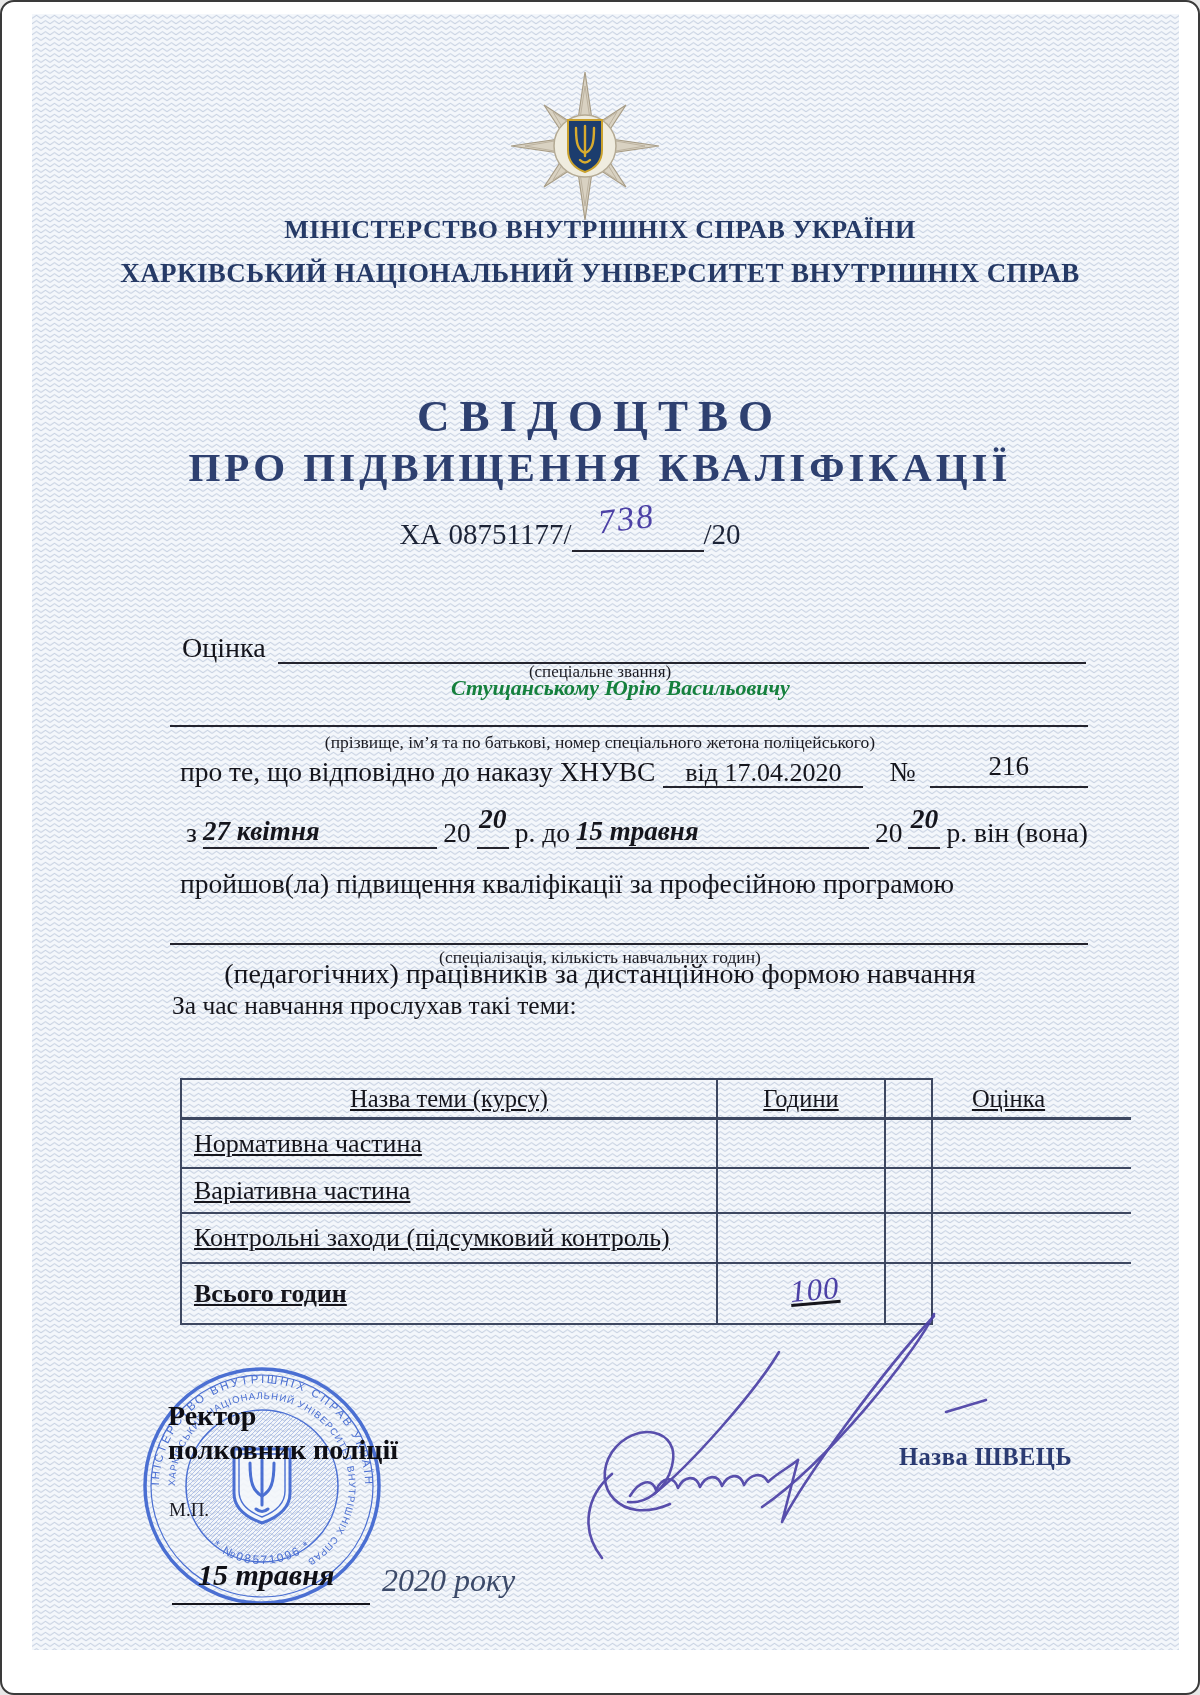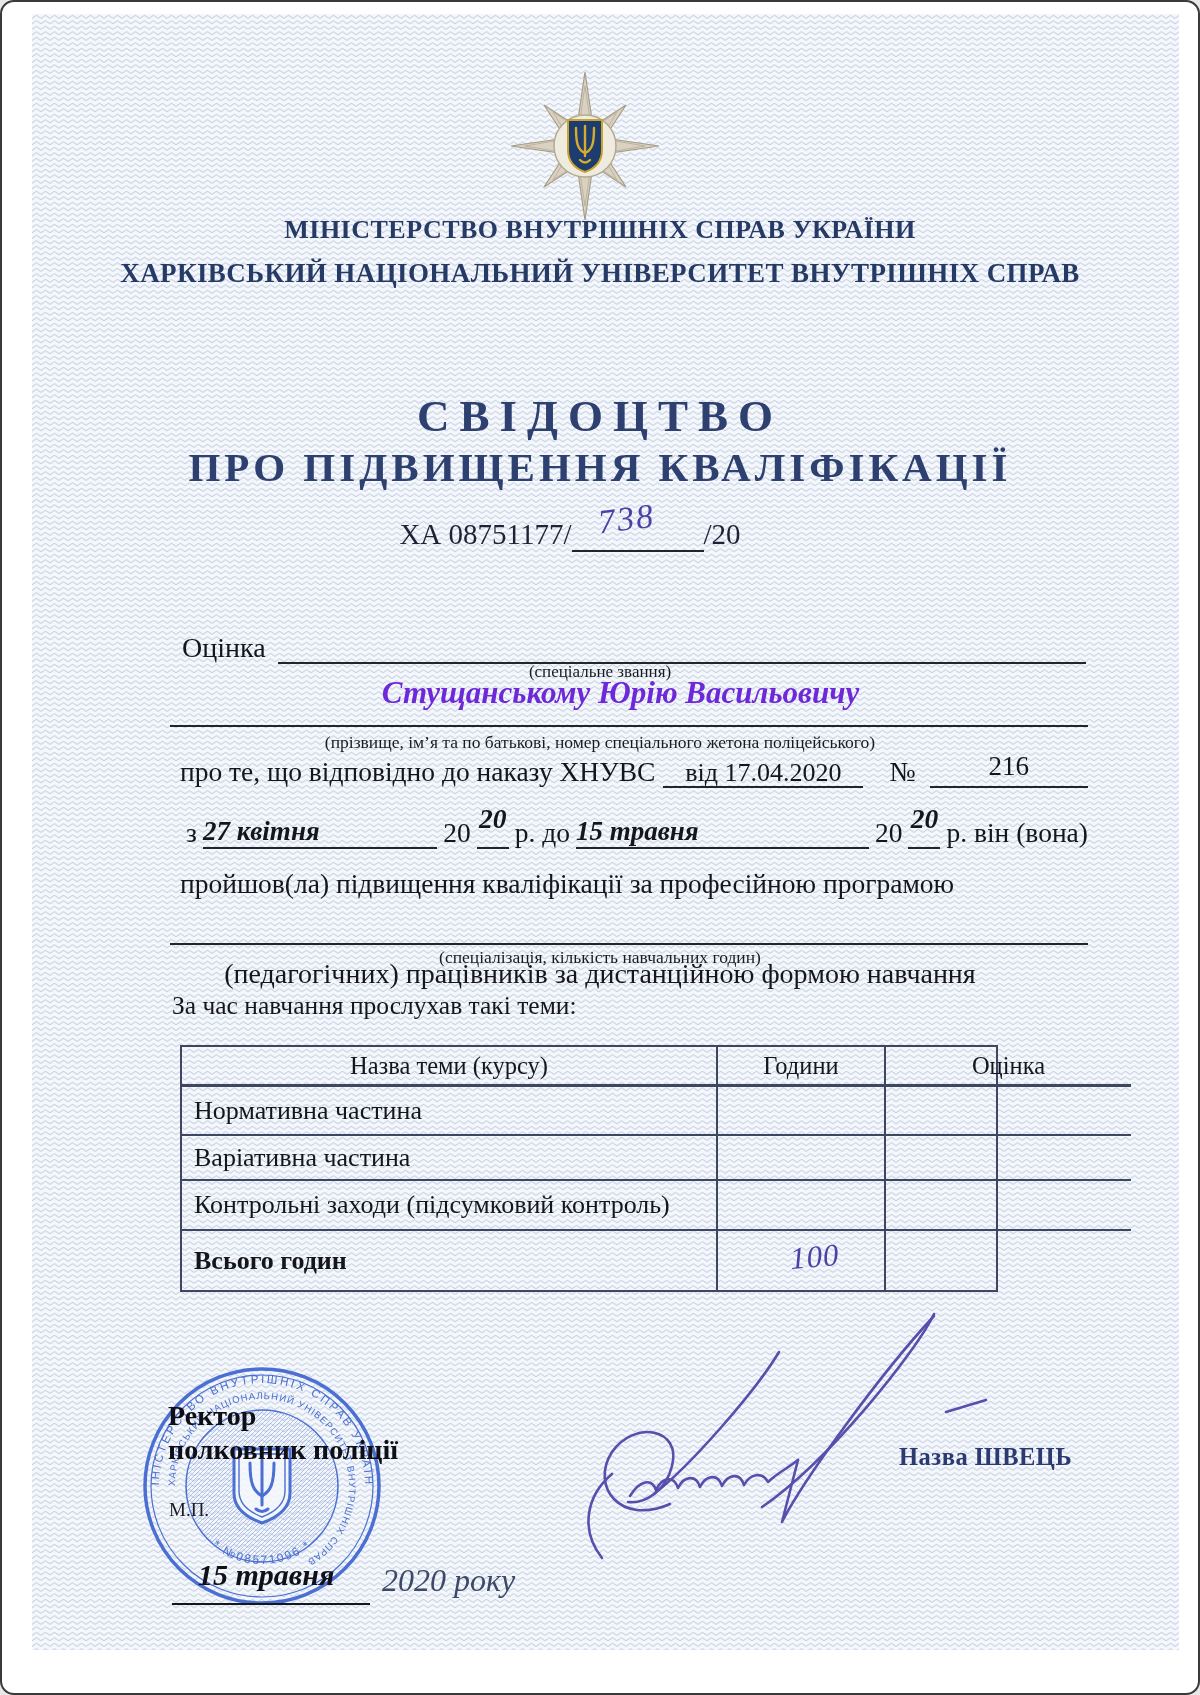--- a/index.html
+++ b/index.html
@@ -21,21 +21,21 @@
 
   .serial{top:514px; left:0; right:60px; display:flex; justify-content:center; align-items:center; font-size:29px; color:#1c2336;}
   .hand-slot{display:inline-block; width:132px; border-bottom:2px solid #24242e; position:relative; height:34px;}
   .hand{font-style:italic; color:#4c41a6;}
   .hand-serial{position:absolute; left:26px; top:-16px; font-size:34px; transform:rotate(-7deg); letter-spacing:2px;}
 
   .vidana{top:628px; left:180px; right:112px; display:flex; align-items:flex-end; gap:12px; font-size:28px;}
   .vidana .line{flex:1; height:32px;}
   .caption{font-size:17px; color:#1a1a22;}
   .cap-rank{top:660px;}
-  .recipient-name{top:673px; font-size:31px; font-weight:bold; font-style:italic; color:#6d28d9;padding-left:41px;}
+  .recipient-name{top:673px; font-size:22px; font-weight:bold; font-style:italic; color:#15803d;padding-left:41px;}
   .name-line{top:723px; left:168px; right:110px; height:0;}
   .cap-name{top:730px; font-size:17.5px;}
 
   .order{top:753px; left:178px; right:110px; display:flex; align-items:flex-end; font-size:27.5px;}
   .order .slot1{width:200px; text-align:center; font-size:26px; margin-left:8px;}
   .order .slot1 span{position:relative; top:2px;}
   .order .nosign{margin:0 14px 0 26px;}
   .order .slot2{flex:1; text-align:center; font-size:27px;}
   .order .slot2 span{position:relative; top:-4px;}
 
@@ -46,24 +46,24 @@
   .period .raised{position:relative; top:-12px; font-weight:bold; font-style:italic;}
   .period .gap{margin:0 6px;}
 
   .prog1{top:866px; left:178px; font-size:27.5px;}
   .prog2{top:901px; left:216px; font-size:28.5px;}
   .sep-line{top:941px; left:168px; right:110px; height:0;}
   .cap-spec{top:945px; font-size:17.5px;}
   .prog3{top:956px; font-size:28px;}
   .intro{top:989px; left:170px; font-size:25.5px;}
 
-  .topics{top:1043px; left:178px; width:818px; display:grid;
+  .topics{top:1076px; left:178px; width:753px; display:grid;
     grid-template-columns:536px 168px 245px;
     grid-template-rows:40px 49px 45px 50px 59px;
-    border:2.5px solid #3d4760; box-sizing:border-box; font-size:26px;}
+    border:2.5px solid #3d4760; box-sizing:border-box; font-size:26px;text-decoration:underline;}
   .topics .cell{border-right:2px solid #3d4760; border-bottom:2px solid #3d4760;
     display:flex; align-items:center; padding:0 0 0 12px; box-sizing:border-box;}
   .topics .cell:nth-child(3n){border-right:none;}
   .topics .hdr{justify-content:center; padding:0; font-size:24.5px; border-bottom-width:3px;}
   .topics .lastrow{border-bottom:none;}
   .topics .total{font-weight:bold;}
   .hand-hours{position:relative; font-size:31px; transform:rotate(-5deg); left:60px; top:-4px; letter-spacing:1px;}
 
   .shvets{left:897px; top:1441px; font-size:24.5px; font-weight:bold; color:#2b3b72; letter-spacing:.5px;}
   .rector1{left:166px; top:1398px; font-size:28px; font-weight:bold; color:#0e0e14;}

